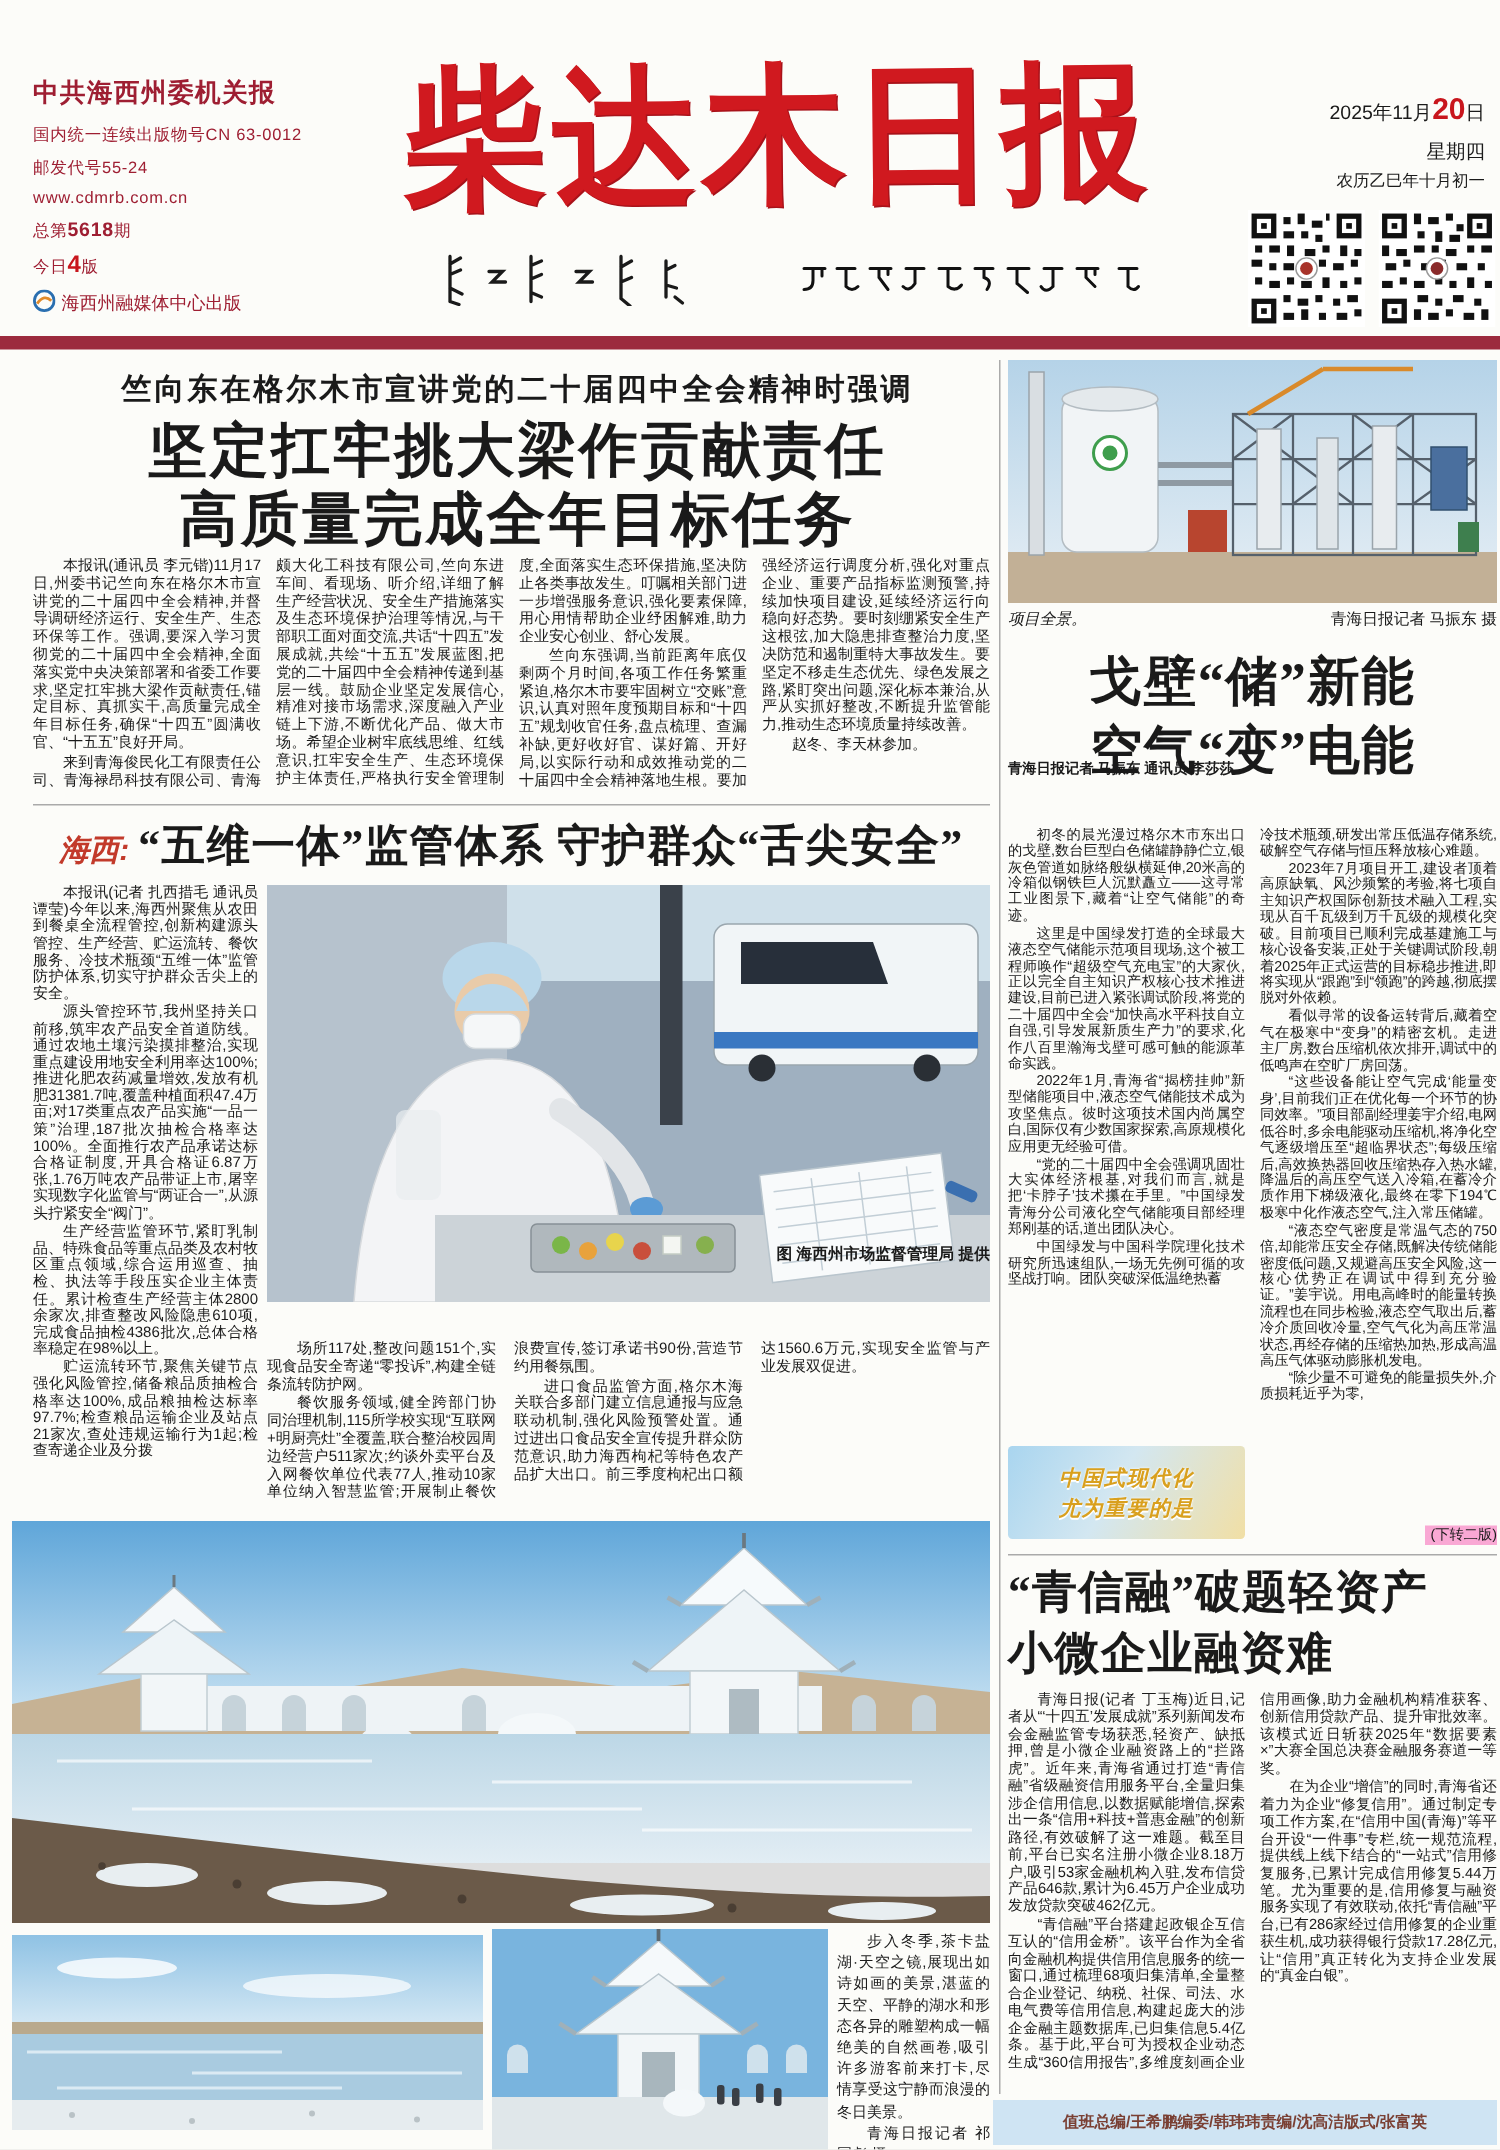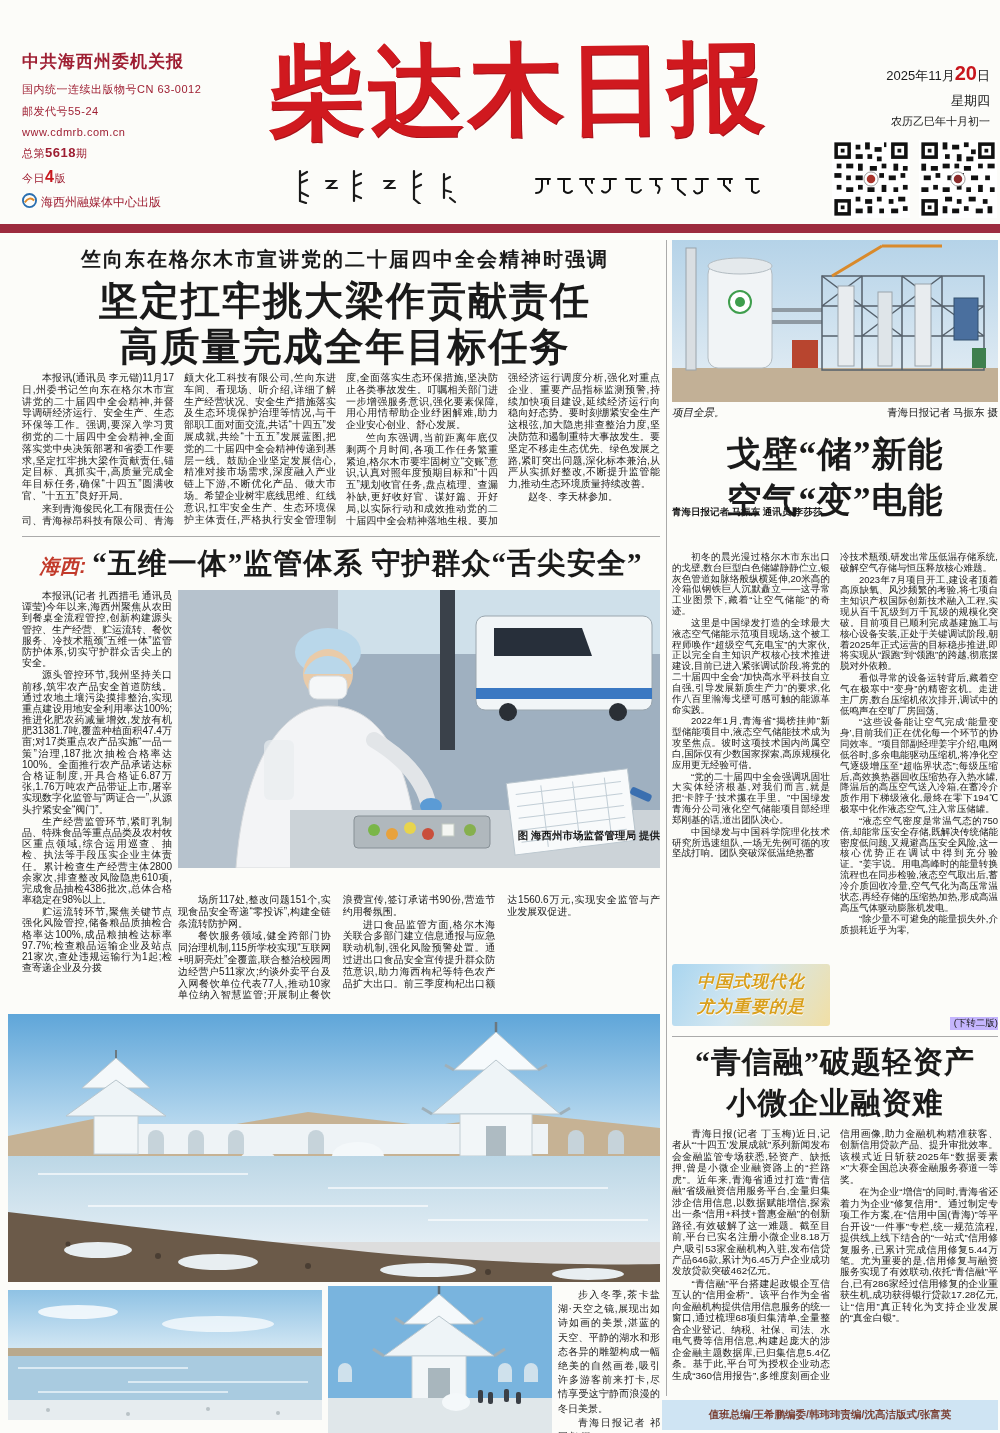--- a/index.html
+++ b/index.html
@@ -42,33 +42,33 @@
   .gobi-h{left:672px;top:432px;width:326px;text-align:center;font-family:"Liberation Serif",serif;
           font-weight:900;font-size:35px;line-height:1.3;letter-spacing:1px;}
   .gobi-byline{left:672px;top:506px;width:326px;font-size:9.5px;font-weight:bold;}
   .gobi-cols{left:672px;top:552px;width:326px;height:478px;display:flex;gap:10px;}
   .gobi-col{width:158px;position:relative;}
   .gobi-col .txt{font-size:9.5px;line-height:1.14;height:100%;}
   .gobi-col1 .txt{height:406px;}
   .banner{position:absolute;left:0;bottom:4px;width:158px;height:62px;border-radius:3px;
       background:linear-gradient(120deg,#a9d5ef 0%,#d3e7f1 45%,#f1dfa5 100%);
       display:flex;flex-direction:column;justify-content:center;align-items:center;}
-  .banner div{font-size:17px;font-weight:900;font-style:italic;color:#d9a01e;
+  .banner div{font-size:14px;font-weight:900;font-style:italic;color:#d9a01e;
       text-shadow:0 1px 0 #fff,0 0 2px #fff;line-height:1.45;letter-spacing:1px;}
-  .turn-note{position:absolute;right:0;bottom:0;background:#c4b5fd;font-size:9.5px;padding-left:4px;}
+  .turn-note{position:absolute;right:0;bottom:0;background:#f9a8d4;font-size:9.5px;padding-left:4px;}
   
   .haixi-h{left:22px;top:544px;width:638px;text-align:center;white-space:nowrap;}
   .haixi-h .pre{font-size:20px;font-weight:bold;font-style:italic;color:#c23a2b;margin-right:6px;}
   .haixi-h .main{font-size:29px;font-weight:900;font-family:"Liberation Serif",serif;letter-spacing:1px;}
   .haixi-left{left:22px;top:590px;width:150px;height:418px;line-height:1.12;}
   .haixi-photo{left:178px;top:590px;width:482px;height:278px;}
   .haixi-cap{left:178px;top:829px;width:482px;text-align:right;font-size:10.5px;font-weight:bold;}
   .haixi-bottom{left:178px;top:894px;width:482px;height:112px;column-count:3;column-gap:12px;column-fill:auto;}
   
-  .fin-h{left:672px;top:1042px;width:326px;text-align:center;font-family:"Liberation Serif",serif;
+  .fin-h{left:672px;top:1042px;width:326px;text-align:left;font-family:"Liberation Serif",serif;
          font-weight:900;font-size:30px;line-height:1.35;letter-spacing:1px;}
   .fin-body{left:672px;top:1128px;width:326px;height:262px;column-count:2;column-gap:10px;column-fill:auto;font-size:9.8px;line-height:1.17;}
   
   .big-photo{left:8px;top:1014px;width:652px;height:268px;}
   .small-photo1{left:8px;top:1290px;width:314px;height:130px;}
   .small-photo2{left:328px;top:1286px;width:224px;height:147px;}
   .photo-cap{left:558px;top:1288px;width:102px;font-size:10px;line-height:1.42;text-align:justify;}
   .photo-cap .credit{text-indent:2em;margin-top:2px;}
   
   .footer-bar{left:662px;top:1400px;width:336px;height:30px;background:#cfe4f3;

